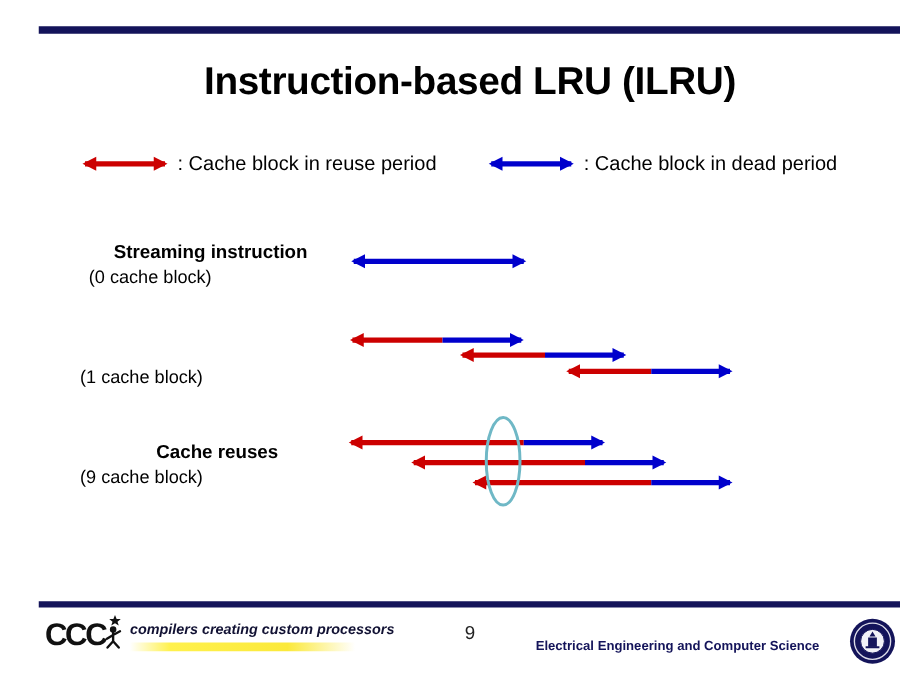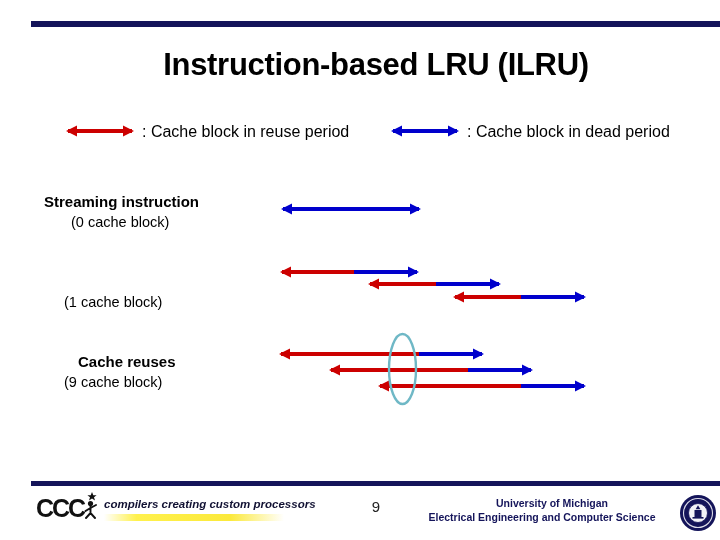--- a/index.html
+++ b/index.html
@@ -23,21 +23,21 @@
   
   .legend-text{
     position:absolute;font-size:16px;color:#000000;white-space:nowrap;
   }
   #legend-reuse-text{left:126px;top:123px;}
   #legend-dead-text{left:451px;top:123px;text-align:right;}
 
   
   .grp-label{
     position:absolute;font-size:15px;font-weight:bold;color:#000000;
-    white-space:nowrap;text-align:right;
+    white-space:nowrap;text-align:right;margin-left:47px;
   }
   .grp-sub{
     position:absolute;font-size:14.5px;color:#000000;
     white-space:nowrap;text-align:right;
   }
   #lbl-stream{left:28px;top:193px;}
   #sub-stream{left:55px;top:214px;}
   #lbl-burst{left:60px;top:273px;}
   #sub-burst{left:48px;top:294px;}
   #lbl-long{left:62px;top:353px;}
@@ -147,21 +147,20 @@
     <polygon points="14,0 15.3,3.2 18.6,3.2 16,5.3 17,8.4 14,6.5 11,8.4 12,5.3 9.4,3.2 12.7,3.2" fill="#111111"></polygon>
     <circle cx="12.5" cy="11.5" r="2.6" fill="#111111"></circle>
     <path d="M12.5 14 L12.5 21 M12.5 16 L18 13 M12.5 16 L7.5 19 M12.5 21 L17 26 M12.5 21 L8 26" stroke="#111111" stroke-width="1.9" fill="none" stroke-linecap="round"></path>
   </svg>
 
   <div id="ccc-tagline">compilers creating custom processors</div>
   <div id="ccc-underline"></div>
 
   <div id="page-num">9</div>
 
-  <div class="um-line" id="um-line1">University of Michigan</div>
   <div class="um-line" id="um-line2">Electrical Engineering and Computer Science</div>
 
   <svg id="um-seal" viewBox="0 0 38 38">
     <circle cx="19" cy="19" r="18" fill="#14145a"></circle>
     <circle cx="19" cy="19" r="14.5" fill="none" stroke="#dcdce8" stroke-width="1.1"></circle>
     <circle cx="19" cy="19" r="9.5" fill="#f2f2f7"></circle>
     <circle cx="19" cy="19" r="9.5" fill="none" stroke="#14145a" stroke-width="0.8"></circle>
     <rect x="15.5" y="16" width="7" height="7.5" fill="#14145a"></rect>
     <rect x="13.5" y="23" width="11" height="1.6" fill="#14145a"></rect>
     <path d="M19 11.2 L21.4 15.2 L16.6 15.2 Z" fill="#14145a"></path>

